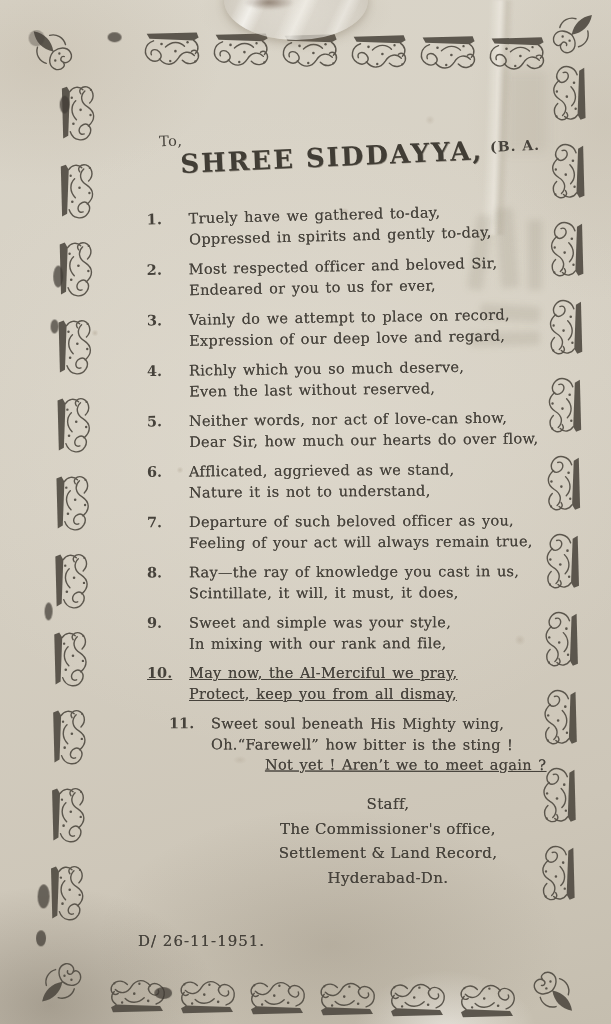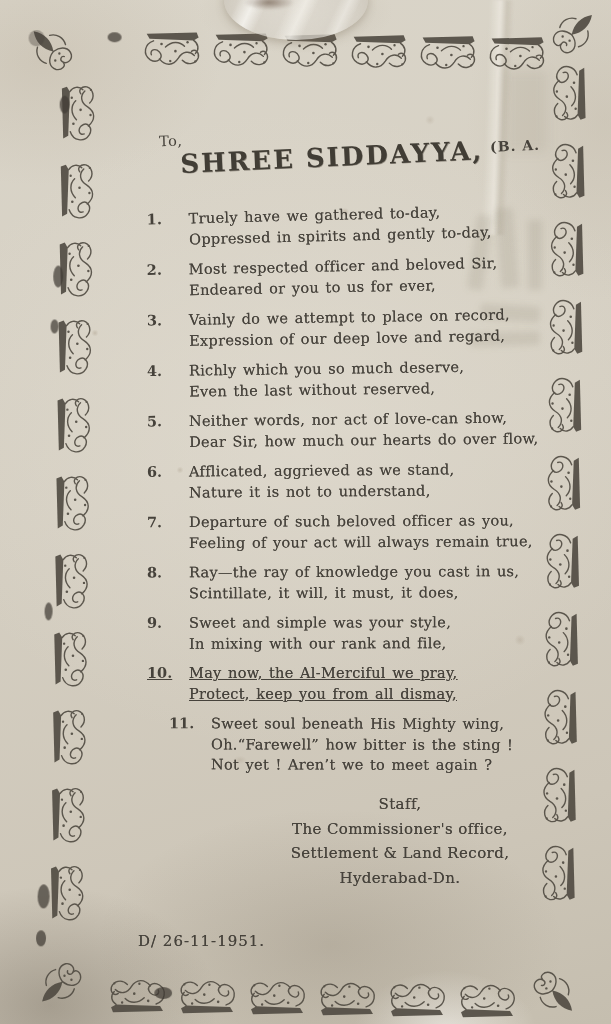--- a/index.html
+++ b/index.html
@@ -45,28 +45,28 @@
   .to{position:absolute;left:159px;top:133px;font-size:14.5px;letter-spacing:.5px;transform:rotate(-1.6deg);}
   .title-line{position:absolute;left:181px;top:149px;transform:rotate(-2.6deg);transform-origin:left bottom;white-space:nowrap;}
   .title-main{font-size:26px;font-weight:700;letter-spacing:2px;color:#413d35;
       text-shadow:.6px .6px 0 rgba(70,65,55,.45);}
   .title-suffix{font-size:14px;font-weight:700;letter-spacing:1px;margin-left:7px;vertical-align:7px;}
   .stanzas{position:absolute;left:0;top:213px;width:611px;}
   .stanza{display:flex;margin-bottom:9px;transform-origin:left center;}
   .stanza-num{width:42px;padding-left:147px;box-sizing:content-box;font-size:14.5px;line-height:20.5px;font-weight:600;flex:0 0 auto;}
   .stanza-lines{font-size:14.5px;line-height:20.5px;letter-spacing:.3px;word-spacing:1.5px;
       text-shadow:0 0 .5px rgba(68,64,58,.8);}
-  .line-indent{}
+  .line-indent{margin-left:54px;text-decoration:underline;}
   .stanza:nth-child(1){transform:rotate(-1.4deg);} .stanza:nth-child(2){transform:rotate(-1.15deg);}
   .stanza:nth-child(3){transform:rotate(-.95deg);} .stanza:nth-child(4){transform:rotate(-.75deg);}
   .stanza:nth-child(5){transform:rotate(-.6deg);}  .stanza:nth-child(6){transform:rotate(-.45deg);}
   .stanza:nth-child(7){transform:rotate(-.3deg);}  .stanza:nth-child(8){transform:rotate(-.2deg);}
   .stanza:nth-child(9){transform:rotate(-.1deg);}  .stanza:nth-child(10){transform:rotate(0);text-decoration:underline;}
   .stanza:nth-child(11){transform:rotate(.1deg);padding-left:22px;}
-  .signature{position:absolute;left:264px;top:792px;width:272px;text-align:center;
+  .signature{position:absolute;left:252px;top:792px;width:272px;text-align:center;
       font-size:15px;line-height:24.5px;letter-spacing:.4px;text-shadow:0 0 .5px rgba(68,64,58,.8);}
   .date{position:absolute;left:138px;top:884px;font-size:15px;letter-spacing:1px;
       text-shadow:0 0 .5px rgba(68,64,58,.8);margin-top:48px;}
 </style>
 </head>
 <body>
 
 <div class="page">
 
   <div class="mottle"></div>

